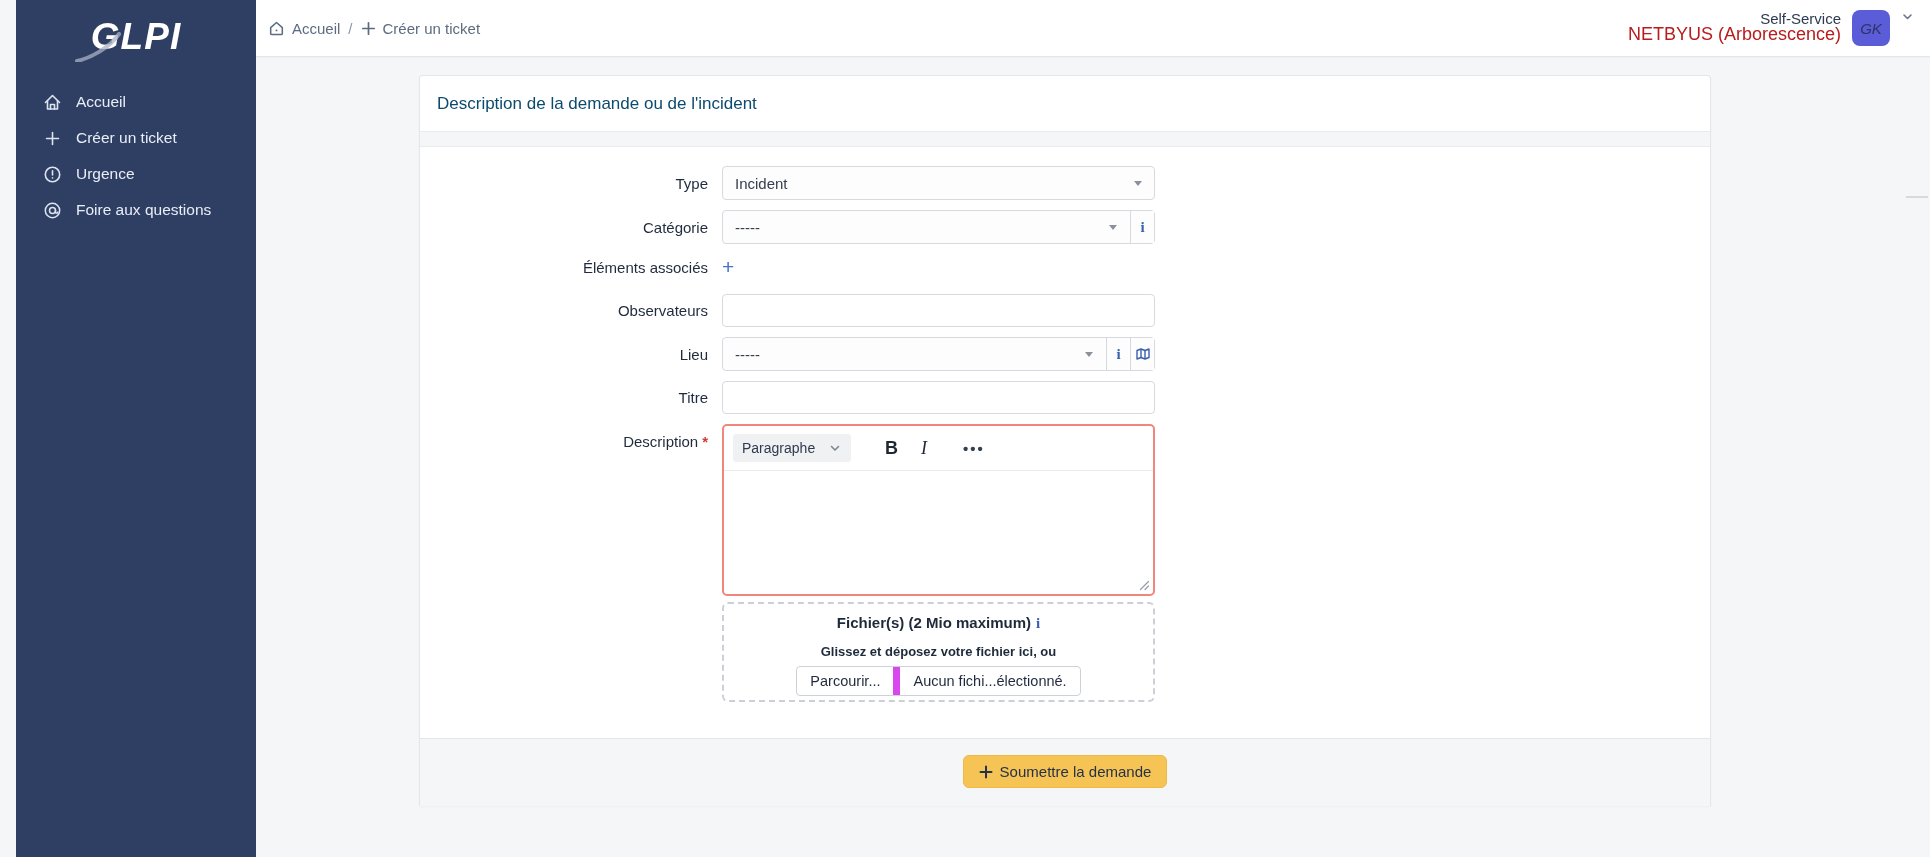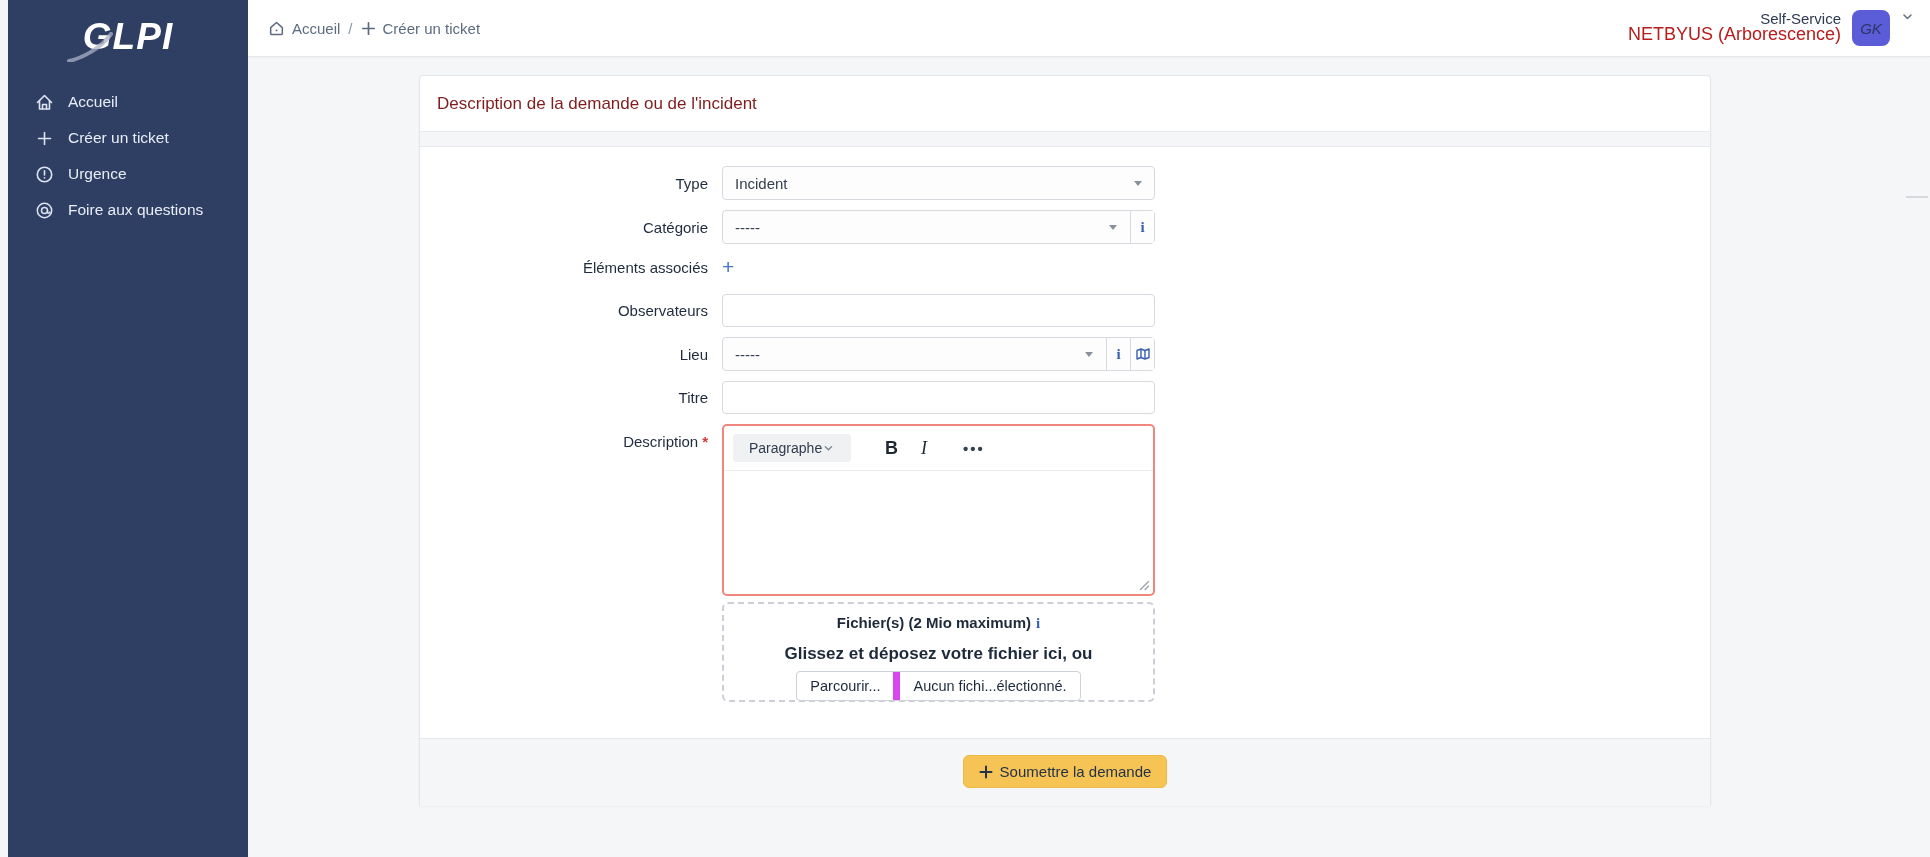--- a/index.html
+++ b/index.html
@@ -1,21 +1,21 @@
 <!DOCTYPE html>
 <html><head>
 <meta charset="utf-8">
 <style>
   * { margin:0; padding:0; box-sizing:border-box; }
   html,body { width:1930px; height:857px; }
   body { font-family:"Liberation Sans", sans-serif; background:#f5f6f8; overflow:hidden; }
   .app { position:relative; width:1930px; height:857px; background:#f5f6f8; overflow:hidden; }
 
   
-  .sidebar { position:absolute; left:8px; top:0; width:240px; height:857px; background:#2f3f64; z-index:5; }
+  .sidebar { position:absolute; left:16px; top:0; width:240px; height:857px; background:#2f3f64; z-index:5; }
   .logo-wrap { height:70px; display:flex; align-items:center; justify-content:center; padding-top:4px; cursor:pointer; }
   .logo-text { color:#ffffff; font-size:37px; font-weight:bold; font-style:italic; letter-spacing:1px; position:relative; }
   .logo-swoosh { position:absolute; left:-16px; bottom:-4px; width:58px; height:30px; pointer-events:none; }
   .menu { margin-top:14px; }
   .menu-item { display:flex; align-items:center; height:36px; padding-left:27px; gap:14px; color:#e9edf6; font-size:15.5px; cursor:pointer; }
   .menu-item svg { flex:0 0 auto; stroke:#dde4f0; }
 
   
   .topbar { position:absolute; left:240px; top:0; width:1690px; height:57px; background:#ffffff; border-bottom:1px solid #e4e6ea; box-shadow:0 1px 2px rgba(20,30,50,0.03); display:flex; align-items:center; z-index:4; }
   .breadcrumb { display:flex; align-items:center; margin-left:28px; gap:8px; font-size:15px; color:#5d6b80; }
@@ -25,21 +25,21 @@
   .usertext { text-align:right; }
   .user-profile { font-size:15px; color:#2c3a52; line-height:17px; }
   .user-entity { font-size:18px; color:#b91c1c; line-height:15px; }
   .avatar { width:38px; height:36px; border-radius:8px; background:#5a5cd8; display:flex; align-items:center; justify-content:center; font-size:15px; font-weight:500; color:rgba(35,42,70,0.8);font-style:italic; }
 
   .edge-dash { position:absolute; right:2px; width:22px; height:2px; background:#d6d9de; }
 
   
   .card { position:absolute; left:419px; top:75px; width:1292px; background:#ffffff; border:1px solid #e3e6ea; border-bottom:none; border-radius:4px 4px 0 0; box-shadow:0 1px 2px rgba(30,40,60,0.04); }
   .card-header { height:56px; display:flex; align-items:center; padding-left:17px; border-bottom:1px solid #e8eaed; }
-  .card-title { font-size:17px; color:#7f1d1d; font-weight:500;text-align:center; }
+  .card-title { font-size:17px; color:#0c4a6e; font-weight:500;text-align:center; }
   .card-strip { height:15px; background:#f5f6f8; border-bottom:1px solid #e8eaed; }
   .card-body { padding-top:19px; padding-bottom:36px; background:#ffffff; }
   .card-footer { height:68px; background:#f5f6f8; border-top:1px solid #e4e6ea; display:flex; justify-content:center; }
 
   
   .form-row { display:flex; align-items:center; margin-bottom:10px; }
   .form-row.top-align { align-items:flex-start; }
   .form-label { width:302px; padding-right:14px; text-align:right; font-size:15px; color:#1f2b3d; font-weight:500; }
   .req-star { color:#d63939; margin-left:4px; font-weight:700; }
   .field-col { width:433px; position:relative; }
@@ -53,35 +53,35 @@
   .info-i { font-family:"Liberation Serif", serif; font-style:normal; font-weight:700; font-size:15px; color:#3a5fae; }
 
   .text-input { width:433px; height:33px; border:1px solid #d6dade; border-radius:4px; background:#ffffff; font-family:"Liberation Sans",sans-serif; font-size:15px; color:#37404f; padding:0 12px; outline:none; }
 
   .assoc-row { margin:4px 0 14px 0; height:26px; align-items:center; }
   .add-link { color:#4a74c9; font-size:21px; line-height:21px; cursor:pointer; font-weight:400; }
 
   
   .editor { width:433px; height:172px; border:2px solid #f0867c; border-radius:5px; background:#ffffff; position:relative; overflow:hidden; }
   .editor-toolbar { height:44px; display:flex; align-items:center; padding:0 8px 0 9px; }
-  .para-btn { width:118px; height:28px; background:#f0f1f3; border-radius:3px; display:flex; align-items:center; padding:0 16px; cursor:pointer; }
+  .para-btn { width:118px; height:28px; background:#f0f1f3; border-radius:3px; display:flex; align-items:center; padding:0 9px; cursor:pointer; }
   .para-label { flex:1; font-size:14px; color:#2f3b4d; }
   .tb-btn { cursor:pointer; color:#1e2732; }
   .bold-btn { margin-left:34px; font-weight:800; font-size:18px; }
   .italic-btn { margin-left:23px; font-family:"Liberation Serif", serif; font-style:italic; font-size:18px; }
   .more-btn { margin-left:36px; font-size:15px; font-weight:700; letter-spacing:2px; color:#33404f; }
   .editor-divider { height:1px; background:#ececee; }
   .editor-content { height:123px; cursor:text; }
   .resize-handle { position:absolute; right:3px; bottom:3px; cursor:nwse-resize; }
 
   
   .file-box { margin-left:302px; margin-top:6px; width:433px; height:100px; border:2px dashed #ccd0d6; border-radius:6px; text-align:center; padding-top:10px; background:#ffffff; }
   .file-head { font-size:15px; font-weight:700; color:#1e2a3a; }
   .file-head .info-i { margin-left:5px; font-size:15px; }
-  .file-drop-text { font-size:17px; font-weight:700; color:#1e2a3a; margin-top:12px; }
+  .file-drop-text { font-size:13px; font-weight:700; color:#1e2a3a; margin-top:12px; }
   .file-control { margin-top:7px; display:inline-flex; height:30px; border:1px solid #cdd2d8; border-radius:4px; overflow:hidden; font-size:14.5px; color:#1f2b3d; background:#ffffff; }
   .browse-btn { display:flex; align-items:center; padding:0 13px; border-right:7px solid #d946ef; cursor:pointer; }
   .file-status { display:flex; align-items:center; padding:0 13px; }
 
   
   .submit-btn { margin-top:16px; height:33px; display:inline-flex; align-items:center; gap:7px; background:#f6c454; border:1px solid #efb945; border-radius:6px; padding:0 15px; font-size:15px; color:#24324a; font-weight:500; cursor:pointer; align-self:flex-start; }
   .submit-btn svg { stroke:#24324a; }
 </style>
 </head>
 <body>

